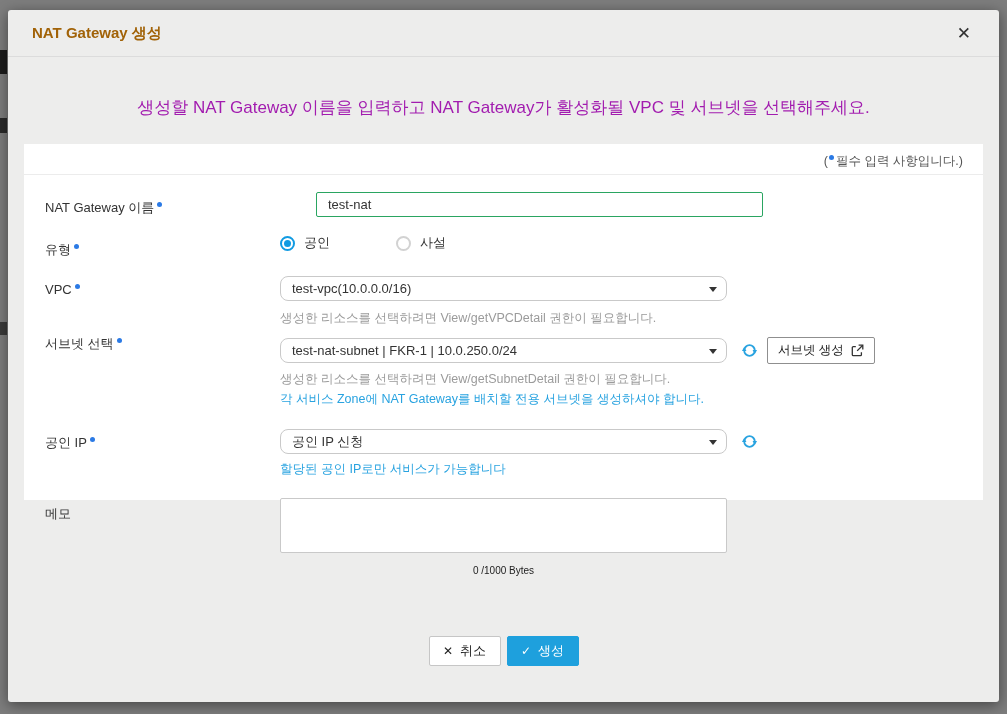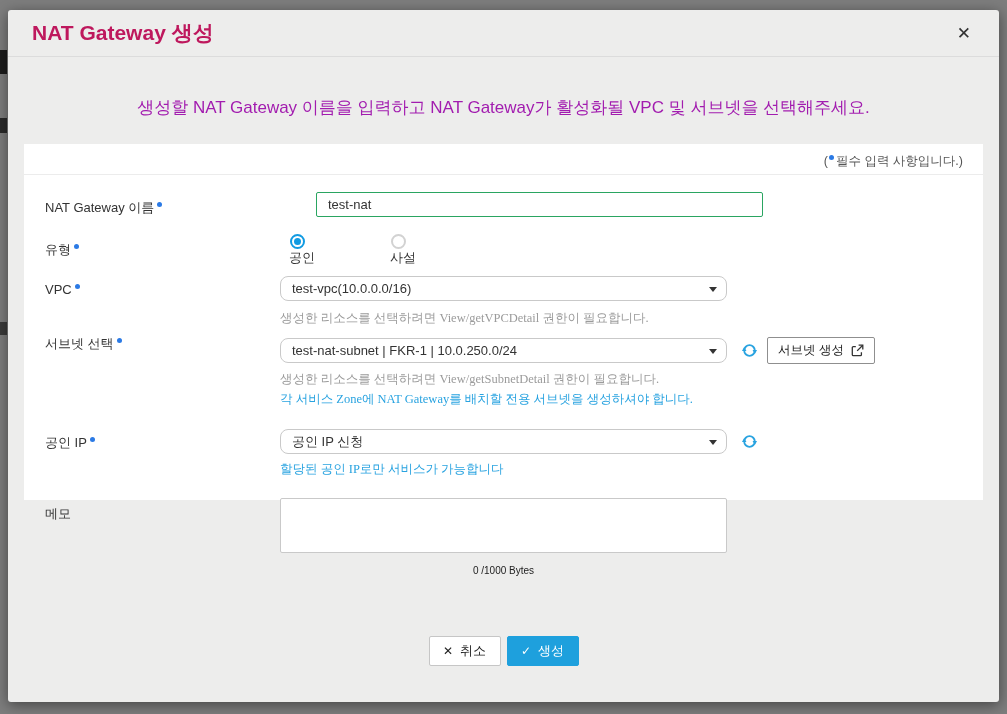--- a/index.html
+++ b/index.html
@@ -7,21 +7,21 @@
   body { background:#7d7d7d; font-family:"Liberation Sans","DejaVu Sans",sans-serif; color:#333; }
 
   .edge-blob { position:absolute; left:0; width:7px; background:#1c1c1c; }
 
   .modal { position:absolute; left:8px; top:10px; width:991px; height:692px;
            background:#ededec; border-radius:3px; box-shadow:0 3px 14px rgba(0,0,0,.45); }
 
   .titlebar { position:absolute; left:0; top:0; right:0; height:47px;
               display:flex; align-items:center; padding:0 24px;
               border-bottom:1px solid #dcdcdc; }
-  .titlebar h1 { font-size:21px; font-weight:bold; color:#be185d; }
+  .titlebar h1 { font-size:15px; font-weight:bold; color:#a16207; }
   .close-btn { margin-left:auto; background:none; border:none; font-size:17px;
                color:#333; cursor:pointer; line-height:1; padding:2px 4px; }
 
   .description { position:absolute; top:86px; left:0; right:0; text-align:center;
                  font-size:17px; color:#a21caf; }
 
   .card { position:absolute; left:16px; right:16px; top:134px; height:356px;
           background:#ffffff; }
 
   .required-note { position:absolute; top:9px; right:20px; font-size:12.5px; color:#555; }
@@ -37,37 +37,37 @@
                 font-family:inherit; font-size:13px; color:#333; padding:0 11px; outline:none;margin-left:36px; }
 
   .select { position:absolute; left:256px; width:447px; height:25px; background:#fff;
             border:1px solid #c9c9c9; border-radius:8px; display:flex; align-items:center;
             padding:0 24px 0 11px; font-size:13px; color:#333; cursor:pointer; }
   .select .caret { position:absolute; right:9px; top:10px; width:0; height:0;
                    border-left:4px solid transparent; border-right:4px solid transparent;
                    border-top:5px solid #333; }
 
   .radio-group { position:absolute; left:256px; display:flex; align-items:center; }
-  .radio-opt { display:flex; align-items:center; cursor:pointer;flex-direction:column; }
+  .radio-opt { display:flex; align-items:center; cursor:pointer; }
   .radio-circle { width:15px; height:15px; border-radius:50%; background:#fff; position:relative; }
   .radio-circle.on { border:2px solid #119be2; }
   .radio-circle.on::after { content:""; position:absolute; left:2px; top:2px;
                             width:7px; height:7px; border-radius:50%; background:#119be2; }
   .radio-circle.off { border:2px solid #d2d2d2; }
   .radio-label { font-size:13px; color:#333; margin-left:9px; }
 
-  .helper { position:absolute; left:256px; font-size:12.5px; color:#9b9b9b; white-space:nowrap;font-family:Liberation Serif, serif; }
+  .helper { position:absolute; left:256px; font-size:12.5px; color:#9b9b9b; white-space:nowrap; }
   .helper.blue { color:#29a3e0; }
 
   .icon-btn { position:absolute; background:none; border:none; padding:0; cursor:pointer;
               width:17px; height:17px; }
 
   .mini-btn { position:absolute; height:27px; background:#fff; border:1px solid #8f8f8f;
               border-radius:2px; display:flex; align-items:center; justify-content:center;
-              gap:7px; font-family:Liberation Sans, sans-serif; font-size:12.5px; color:#222; cursor:pointer;
+              gap:7px; font-family:Liberation Serif, serif; font-size:12.5px; color:#222; cursor:pointer;
               padding:0 10px; }
 
   .memo-area { position:absolute; left:256px; width:447px; height:55px; resize:none;
                border:1px solid #c9c9c9; border-radius:2px; font-family:inherit;
                font-size:13px; color:#333; padding:6px 10px; outline:none; }
   .byte-counter { position:absolute; left:256px; width:447px; top:421px; text-align:center;
                   font-size:10px; color:#222; }
 
   .footer { position:absolute; left:0; right:0; top:626px; display:flex;
             justify-content:center; gap:6px; }

